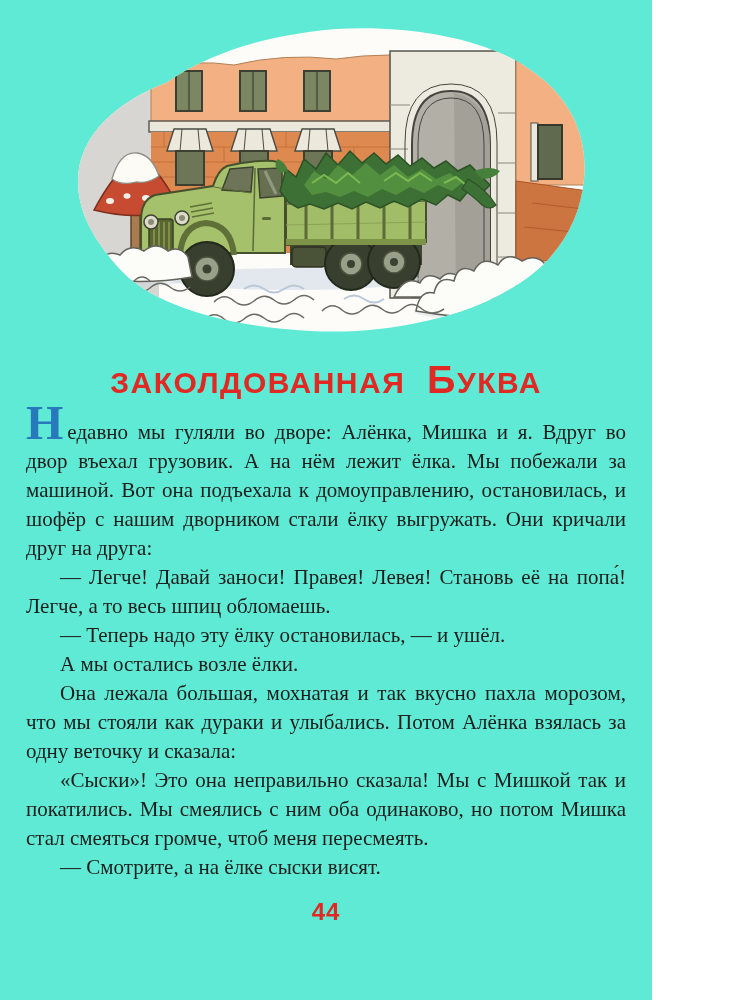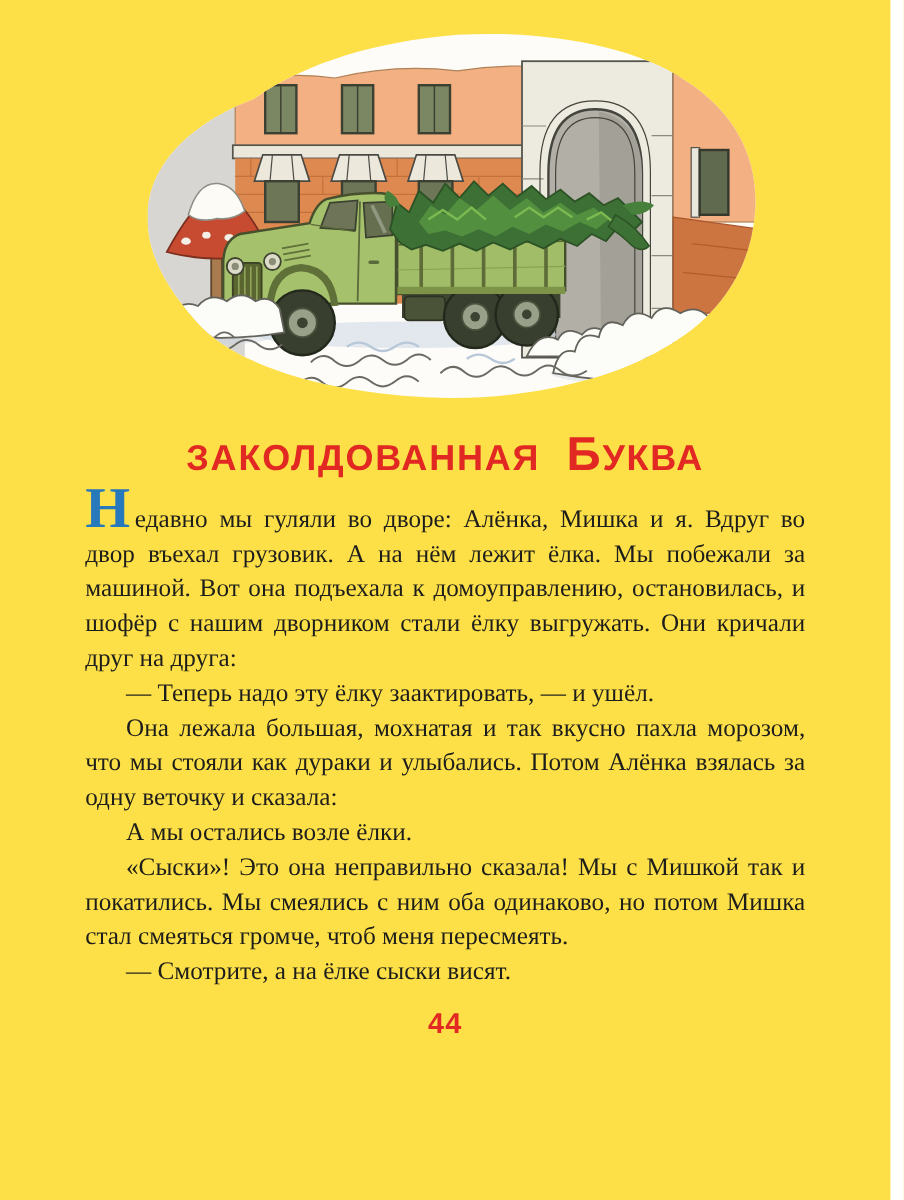--- a/index.html
+++ b/index.html
@@ -1,17 +1,17 @@
 <!DOCTYPE html>
 <html lang="ru"><head>
 <meta charset="utf-8">
 <style>
   html,body{margin:0;padding:0;background:#ffffff;}
   .page{
-    position:relative;width:742px;height:1000px;background:#fde047;
+    position:relative;width:652px;height:1000px;background:#5eead4;
     font-family:"Liberation Sans","DejaVu Sans",sans-serif;
     color:#1d1d1b;overflow:hidden;
   }
   .illo{margin:12px auto 0;width:545px;height:332px;display:block;}
   .illo svg{display:block;width:545px;height:332px;}
   .title{
     margin:14px 0 0;text-align:center;font-weight:bold;
     font-size:30px;letter-spacing:1.5px;color:#e22822;line-height:1.1;
   }
   .tw{display:inline-block;}
@@ -220,22 +220,23 @@
     </svg>
   </figure>
 
   <h1 class="title">
     <span class="tw">ЗАКОЛДОВАННАЯ</span>
     <span class="tw tw2">БУКВА</span>
   </h1>
 
   <div class="story">
     <p class="p-open"><span class="dropcap">Н</span><span>едавно мы гуляли во дворе: Алёнка, Мишка и я. Вдруг во двор въехал грузовик. А на нём лежит ёлка. Мы побежали за машиной. Вот она подъехала к домоуправлению, остановилась, и шофёр с нашим дворником стали ёлку выгружать. Они кричали друг на друга:</span></p>
-    <p class="indent">— Теперь надо эту ёлку заактировать, — и ушёл.</p>
+    <p class="indent">— Легче! Давай заноси! Правея! Левея! Становь её на попа́! Легче, а то весь шпиц обломаешь.</p>
+    <p class="indent">— Теперь надо эту ёлку остановилась, — и ушёл.</p>
+    <p class="indent">А мы остались возле ёлки.</p>
     <p class="indent">Она лежала большая, мохнатая и так вкусно пахла морозом, что мы стояли как дураки и улыбались. Потом Алёнка взялась за одну веточку и сказала:</p>
-    <p class="indent">А мы остались возле ёлки.</p>
     <p class="indent">«Сыски»! Это она неправильно сказала! Мы с Мишкой так и покатились. Мы смеялись с ним оба одинаково, но потом Мишка стал смеяться громче, чтоб меня пересмеять.</p>
     <p class="indent">— Смотрите, а на ёлке сыски висят.</p>
   </div>
 
   <div class="pagenum">44</div>
 
 </div>
 
 </body></html>

